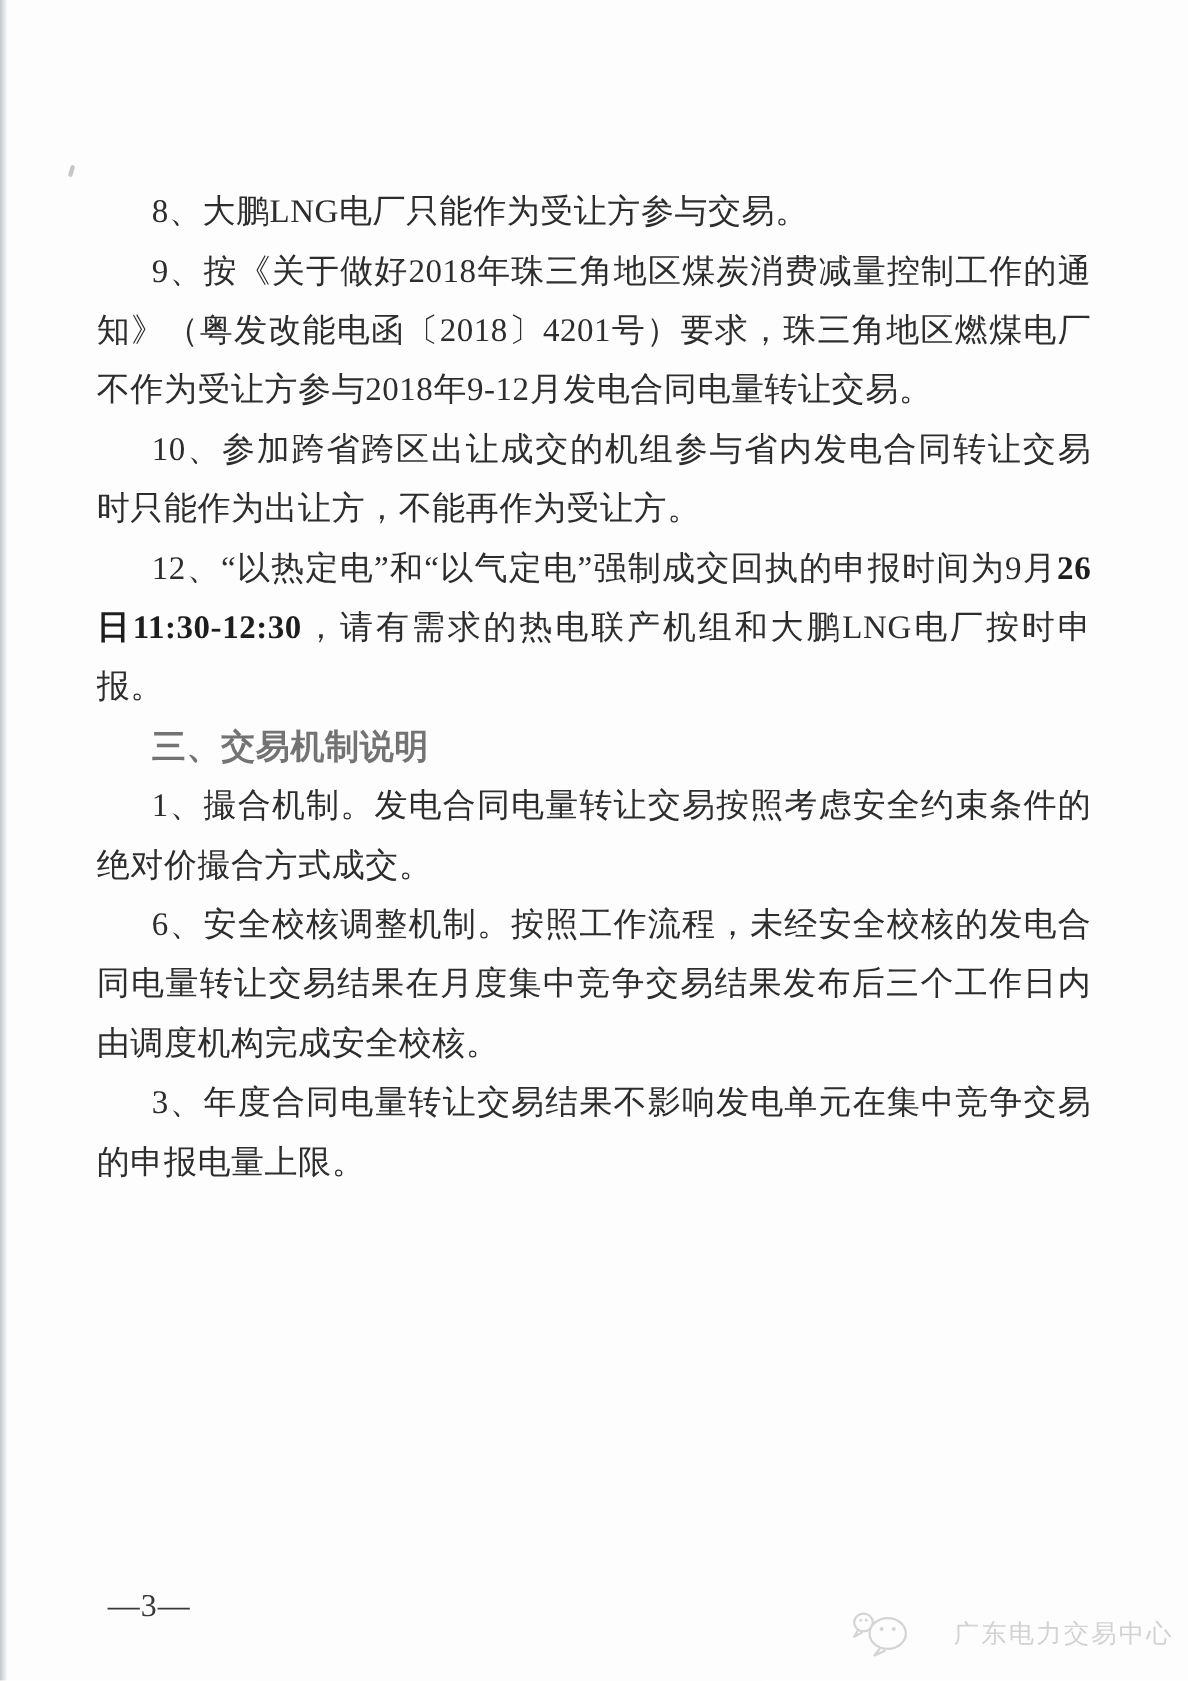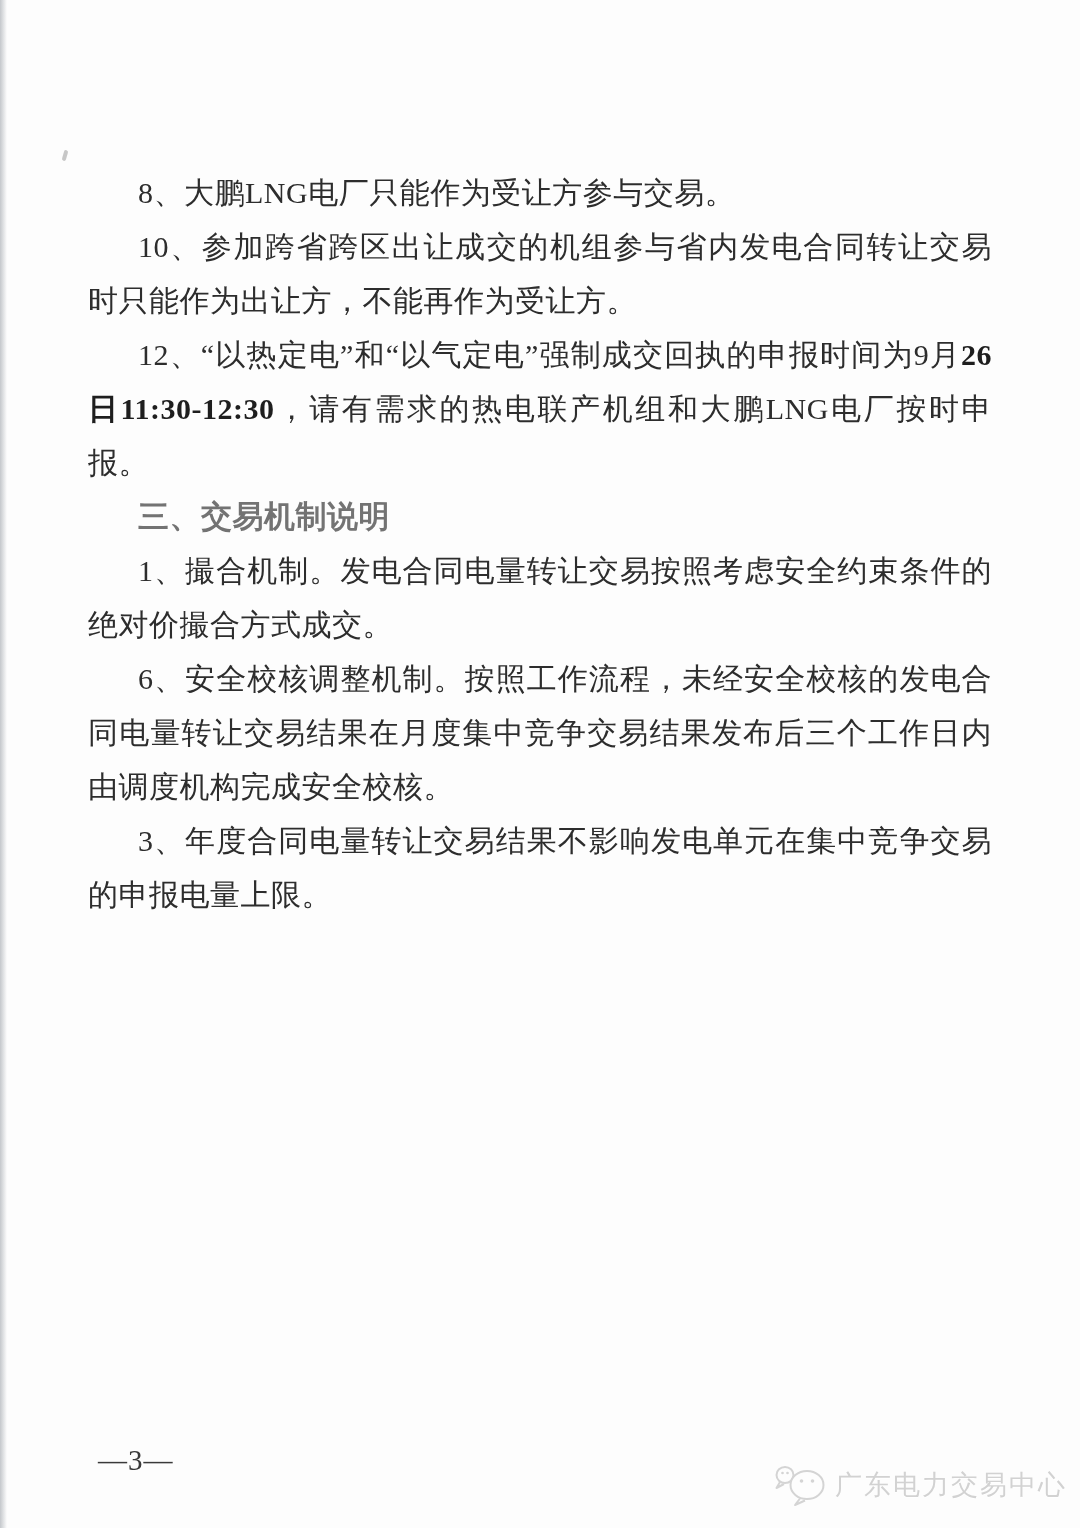--- a/index.html
+++ b/index.html
@@ -81,39 +81,41 @@
     gap: 7px;
     color: #d2d2d2;
   }
   .wm-icon-wrap {
     width: 54px;
     height: 50px;
     flex: 0 0 auto;
   }
   .wm-text {
     font-family: "Liberation Sans", "DejaVu Sans", sans-serif;
-    font-size: 27px;
+    font-size: 23px;
     letter-spacing: 2px;
     color: #d2d2d2;
     white-space: nowrap;
     text-shadow: 0 1px 0 rgba(255,255,255,0.9);
+    margin-left: 32px;
   }
 </style>
 </head>
 <body>
 
 <div class="page">
 
   <div class="scan-edge"></div>
   <div class="speck"></div>
 
   <main class="doc">
 
     <p class="para">8、大鹏LNG电厂只能作为受让方参与交易。</p>
 
+    <p class="para">9、按《关于做好2018年珠三角地区煤炭消费减量控制工作的通知》（粤发改能电函〔2018〕4201号）要求，珠三角地区燃煤电厂不作为受让方参与2018年9-12月发电合同电量转让交易。</p>
 
     <p class="para">10、参加跨省跨区出让成交的机组参与省内发电合同转让交易时只能作为出让方，不能再作为受让方。</p>
 
 
     <p class="para"><span>12、“以热定电”和“以气定电”强制成交回执的申报时间为9月</span><span class="bold">26日11:30-12:30</span><span>，请有需求的热电联产机组和大鹏LNG电厂按时申报。</span></p>
 
 
 
     <p class="para heading">三、交易机制说明</p>
 

